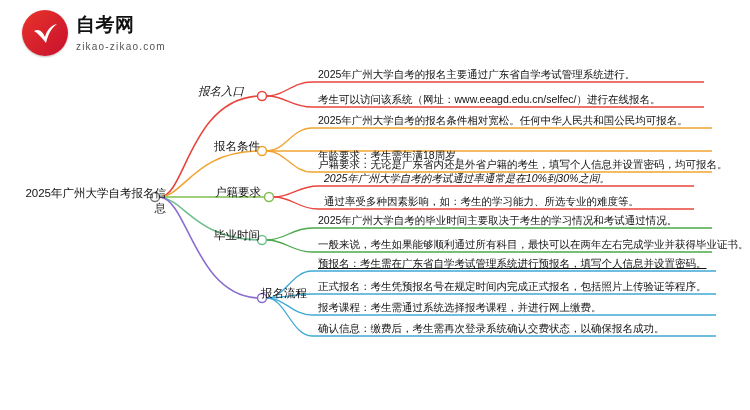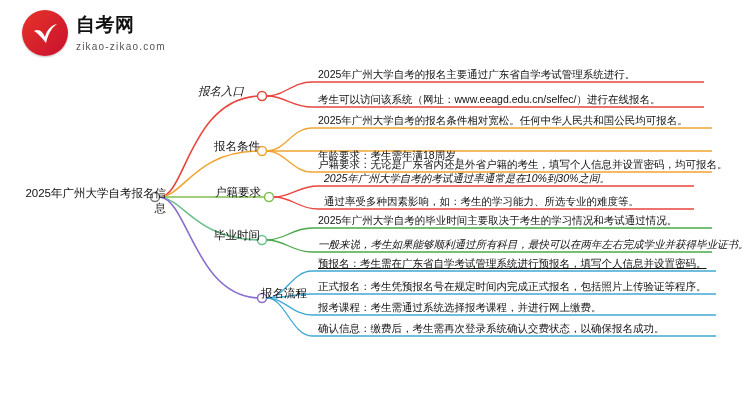--- a/index.html
+++ b/index.html
@@ -110,18 +110,18 @@
 <div class="leaf" style="left:318px;top:92px;">考生可以访问该系统（网址：www.eeagd.edu.cn/selfec/）进行在线报名。</div>
 
 <div class="leaf" style="left:318px;top:113px;">2025年广州大学自考的报名条件相对宽松。任何中华人民共和国公民均可报名。</div>
 <div class="leaf" style="left:318px;top:136px;margin-top:12px;">年龄要求：考生需年满18周岁。</div>
 <div class="leaf" style="left:318px;top:157px;">户籍要求：无论是广东省内还是外省户籍的考生，填写个人信息并设置密码，均可报名。</div>
 
 <div class="leaf" style="left:324px;top:171px;font-style:italic;">2025年广州大学自考的考试通过率通常是在10%到30%之间。</div>
 <div class="leaf" style="left:324px;top:194px;">通过率受多种因素影响，如：考生的学习能力、所选专业的难度等。</div>
 
 <div class="leaf" style="left:318px;top:213px;">2025年广州大学自考的毕业时间主要取决于考生的学习情况和考试通过情况。</div>
-<div class="leaf" style="left:318px;top:237px;font-style:italic;">一般来说，考生如果能够顺利通过所有科目，最快可以在两年左右完成学业并获得毕业证书。</div>
+<div class="leaf" style="left:318px;top:237px;">一般来说，考生如果能够顺利通过所有科目，最快可以在两年左右完成学业并获得毕业证书。</div>
 
 <div class="leaf" style="left:318px;top:256px;text-decoration:underline;">预报名：考生需在广东省自学考试管理系统进行预报名，填写个人信息并设置密码。</div>
 <div class="leaf" style="left:318px;top:279px;">正式报名：考生凭预报名号在规定时间内完成正式报名，包括照片上传验证等程序。</div>
 <div class="leaf" style="left:318px;top:300px;">报考课程：考生需通过系统选择报考课程，并进行网上缴费。</div>
 <div class="leaf" style="left:318px;top:321px;">确认信息：缴费后，考生需再次登录系统确认交费状态，以确保报名成功。</div>
 
 </body></html>

